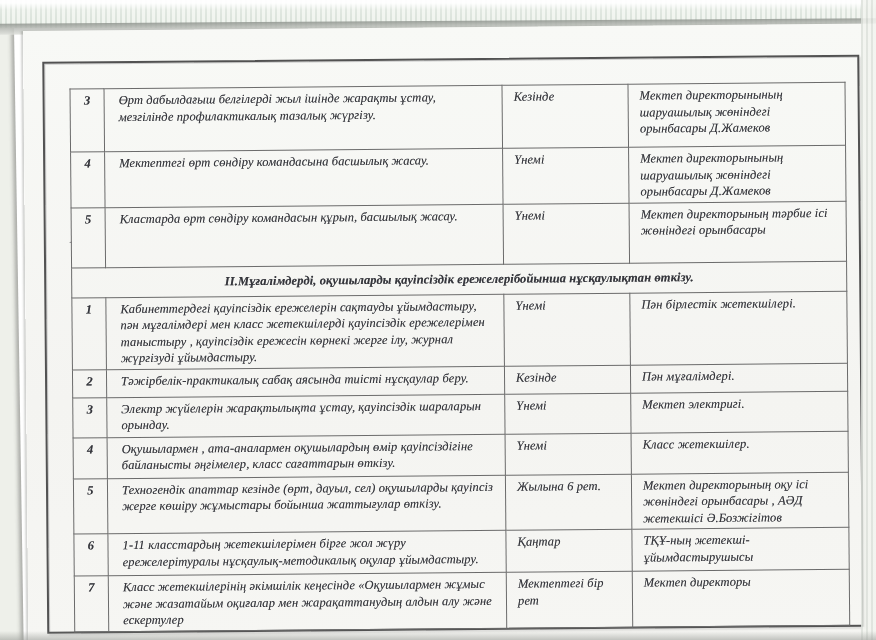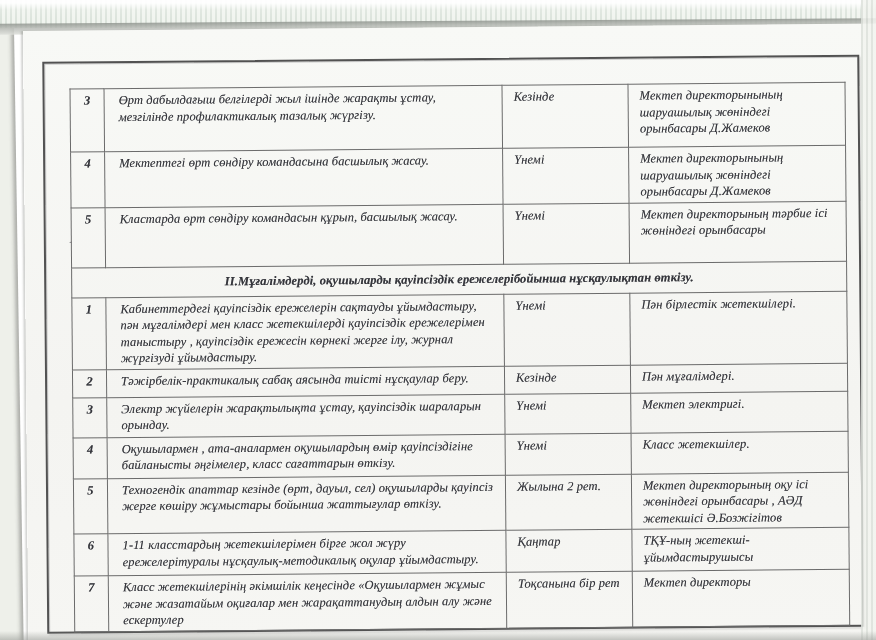--- a/index.html
+++ b/index.html
@@ -150,33 +150,33 @@
           </tr>
           <tr style="height: 41px;">
             <td class="row-number-cell">4</td>
             <td class="task-cell">Оқушылармен , ата-аналармен оқушылардың өмір қауіпсіздігіне байланысты әңгімелер, класс сағаттарын өткізу.</td>
             <td class="period-cell">Үнемі</td>
             <td class="responsible-cell">Класс жетекшілер.</td>
           </tr>
           <tr style="height: 55px;">
             <td class="row-number-cell">5</td>
             <td class="task-cell">Техногендік апаттар кезінде (өрт, дауыл, сел) оқушыларды қауіпсіз жерге көшіру жұмыстары бойынша жаттығулар өткізу.</td>
-            <td class="period-cell">Жылына 2 рет.</td>
+            <td class="period-cell">Жылына 6 рет.</td>
             <td class="responsible-cell">Мектеп директорының оқу ісі жөніндегі орынбасары , АӘД жетекшісі Ә.Бозжігітов</td>
           </tr>
           <tr style="height: 42px;">
             <td class="row-number-cell">6</td>
             <td class="task-cell">1-11 класстардың жетекшілерімен бірге жол жүру ережелерітуралы нұсқаулық-методикалық оқулар ұйымдастыру.</td>
             <td class="period-cell">Қаңтар</td>
             <td class="responsible-cell">ТҚҰ-ның жетекші-ұйымдастырушысы</td>
           </tr>
           <tr style="height: 31px;">
             <td class="row-number-cell">7</td>
             <td class="task-cell">Класс жетекшілерінің әкімшілік кеңесінде «Оқушылармен жұмыс және жазатайым оқиғалар мен жарақаттанудың алдын алу және ескертулер</td>
-            <td class="period-cell">Тоқсанына бір рет</td>
+            <td class="period-cell">Мектептегі бір рет</td>
             <td class="responsible-cell">Мектеп директоры</td>
           </tr>
         </tbody>
     </table>
   </div>
 
   <div class="right-sleeve"></div>
   <div class="bottom-shadow"></div>
 </div>
 

